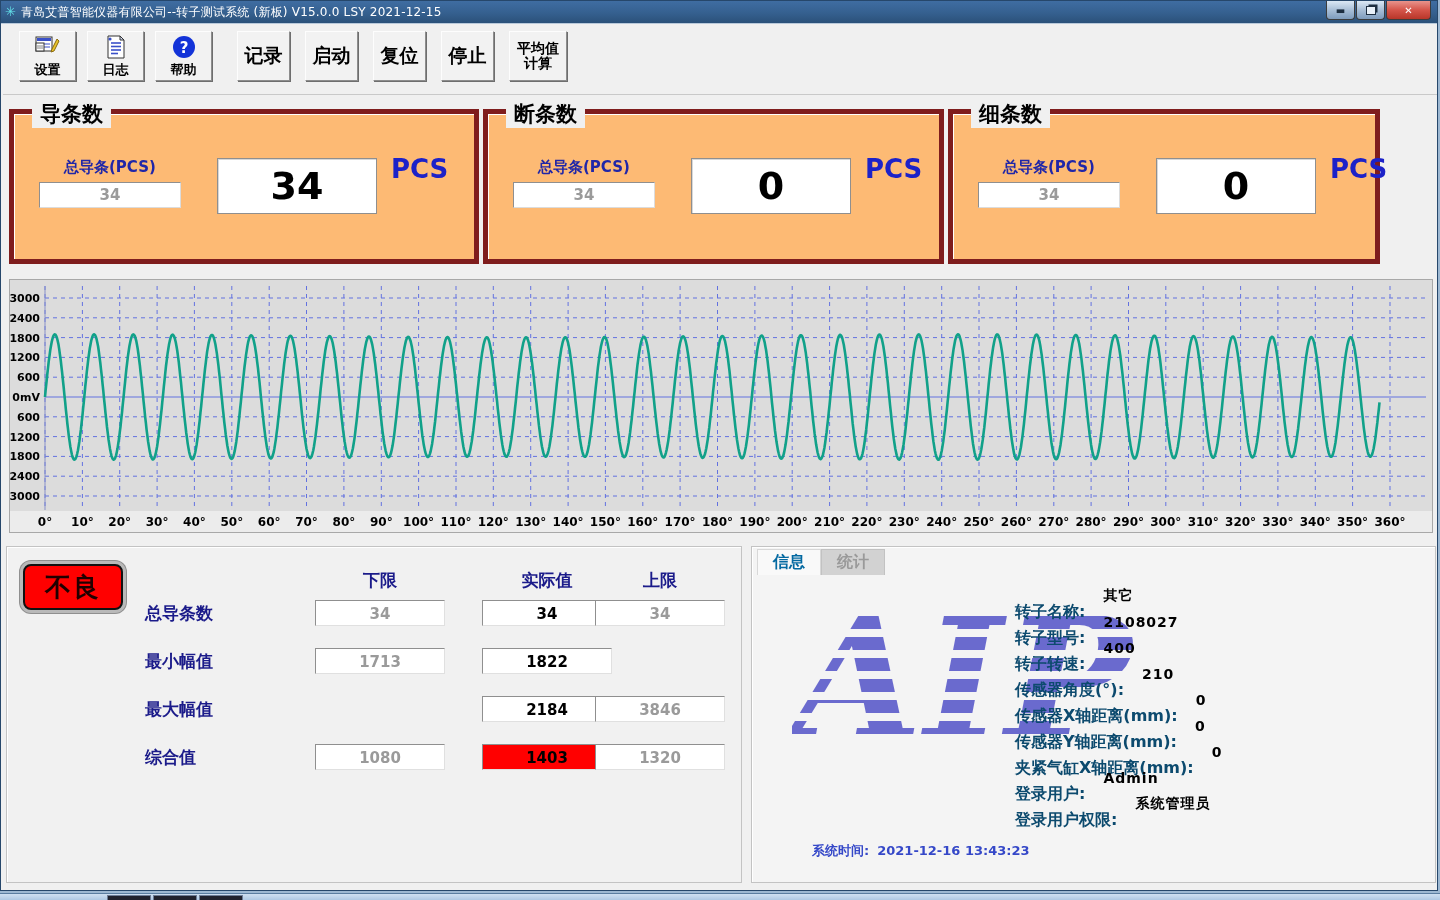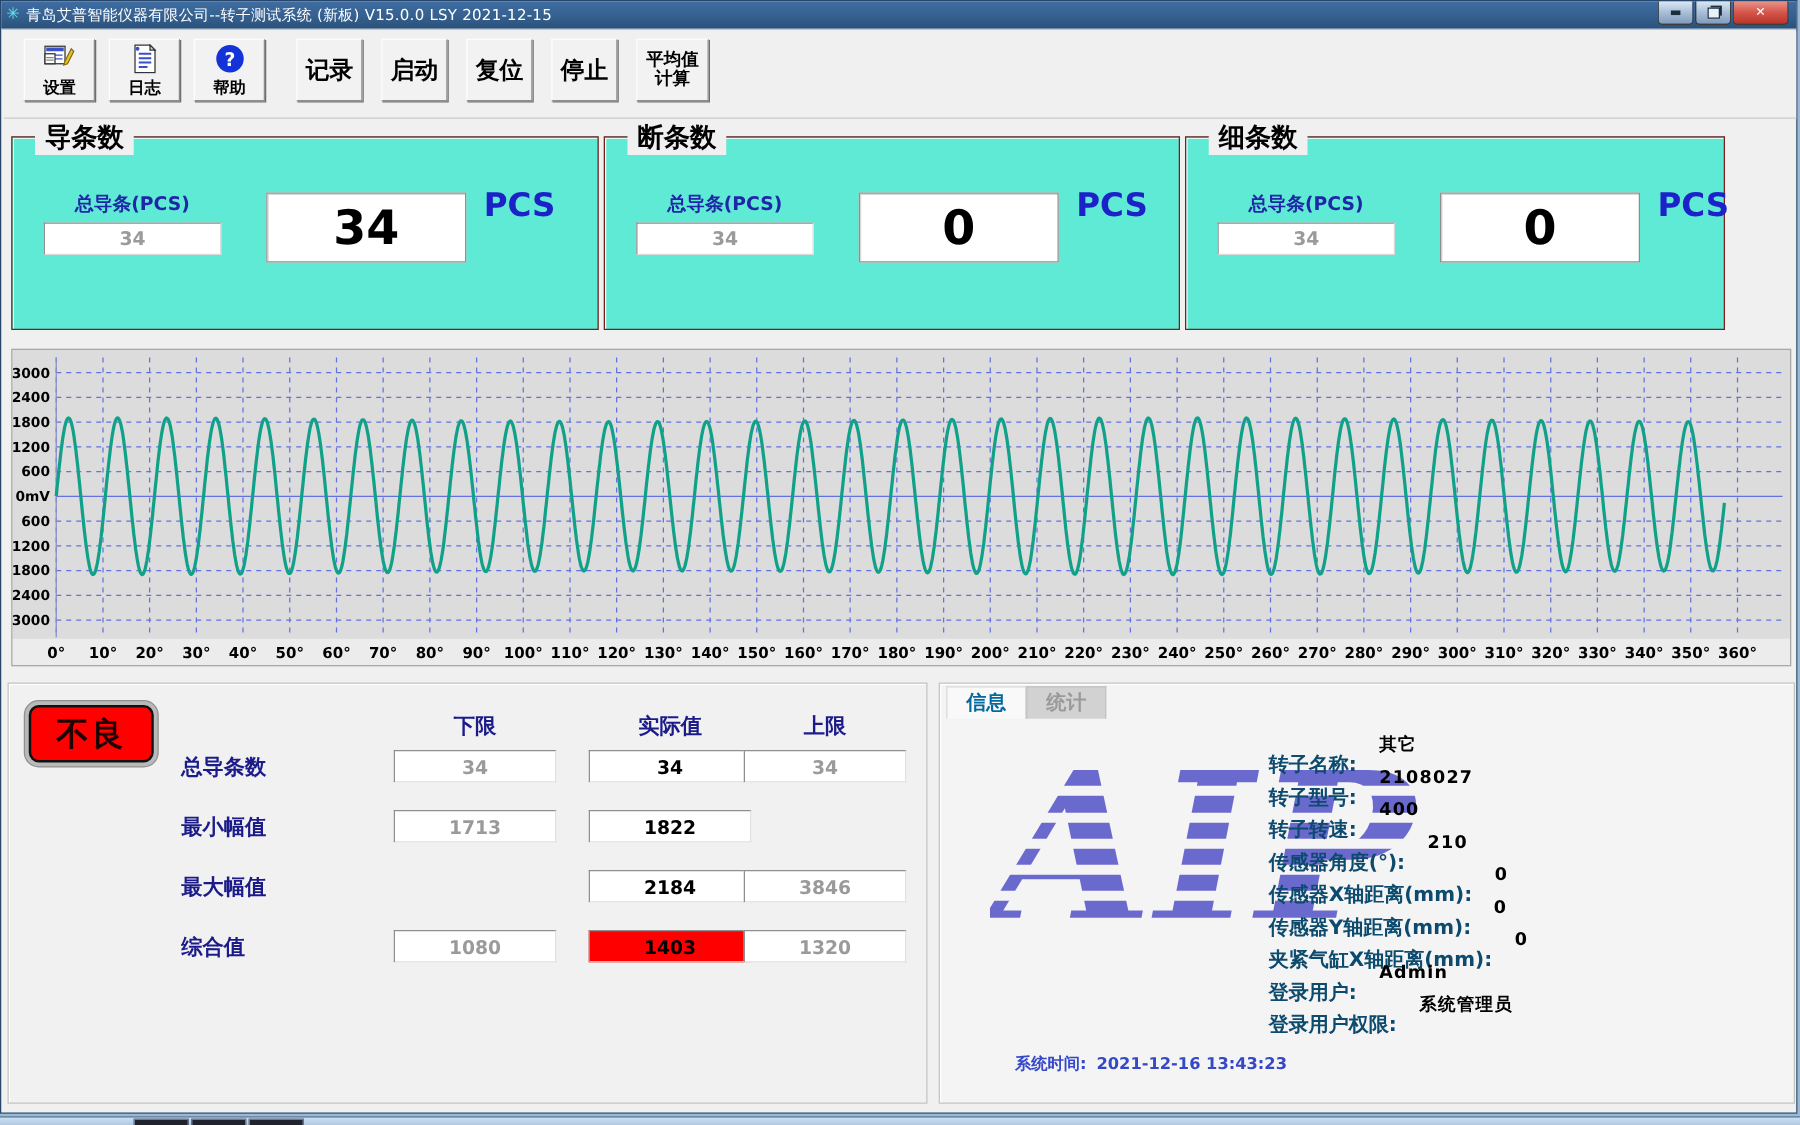--- a/index.html
+++ b/index.html
@@ -25,22 +25,22 @@
            border-bottom:1px solid #c9c9c9;display:flex;align-items:flex-start;padding:6px 0 0 16px;box-sizing:border-box;}
   .tb-btn{height:50px;margin-right:11px;background:#f2f2f2;
           border:1px solid #8d8d8d;border-top-color:#fdfdfd;border-left-color:#fdfdfd;
           box-shadow:1px 1px 0 #6e6e6e;display:flex;flex-direction:column;align-items:center;justify-content:center;
           font-weight:bold;color:#000;box-sizing:border-box;cursor:pointer;}
   .tb-btn.icon-btn{width:57px;font-size:13px;}
   .tb-btn.text-btn{width:53px;font-size:19px;margin-right:15px;}
   .tb-btn.two-line{width:58px;font-size:14px;line-height:1.1;text-align:center;padding:0 2px;}
   .tb-btn .ic{height:26px;display:flex;align-items:center;justify-content:center;margin-bottom:1px;}
   
-  .groupbox{position:absolute;top:108px;height:155px;border:1px solid #7f1d1d;
-            box-shadow:inset 1px 1px 0 #fff;background:#5eead4;box-sizing:border-box;}
+  .groupbox{position:absolute;top:108px;height:155px;border:5px solid #7f1d1d;
+            box-shadow:inset 1px 1px 0 #fff;background:#fdba74;box-sizing:border-box;}
   .gb1{left:8px;width:470px;}  .gb2{left:482px;width:461px;}  .gb3{left:947px;width:432px;}
   .gb-legend{position:absolute;top:-14px;left:18px;background:#f0f0f0;padding:0 8px;
              font-size:21px;font-weight:bold;color:#000;}
   .gb-label{position:absolute;left:50px;top:44px;font-size:15px;font-weight:bold;color:#2026a8;}
   .gb-input{position:absolute;left:25px;top:68px;width:140px;height:24px;background:#fff;
             border:1px solid #8f8f8f;border-bottom-color:#dcdcdc;border-right-color:#dcdcdc;
             text-align:center;font-size:15px;font-weight:bold;color:#9a9a9a;line-height:24px;}
   .gb-display{position:absolute;left:203px;top:44px;width:158px;height:54px;background:#fff;
               border:1px solid #8f8f8f;box-shadow:inset 1px 1px 0 #d8d8d8;
               text-align:center;font-size:38px;font-weight:bold;color:#000;line-height:54px;}
@@ -58,21 +58,21 @@
                 border:2px solid #111;border-radius:8px;box-shadow:0 0 0 3px #b9b9b9, 0 0 0 4px #8f8f8f;
                 display:flex;align-items:center;justify-content:center;
                 font-size:26px;font-weight:bold;color:#200000;letter-spacing:2px;}
   .res-header{position:absolute;top:22px;font-size:17px;font-weight:bold;color:#1b1b8a;width:130px;text-align:center;}
   .res-rowlabel{position:absolute;left:138px;font-size:17px;font-weight:bold;color:#1b1b8a;}
   .res-field{position:absolute;width:130px;height:26px;background:#fff;
              border:1px solid #8f8f8f;border-bottom-color:#e0e0e0;border-right-color:#e0e0e0;
              text-align:center;font-size:15px;font-weight:bold;line-height:26px;color:#9a9a9a;box-sizing:border-box;}
   .res-field.actual{color:#000;}
   .res-field.alarm{background:#ff0000;color:#000;}
-  .rc1{left:308px;} .rc2{left:464px;} .rc3{left:588px;}
+  .rc1{left:308px;} .rc2{left:475px;} .rc3{left:588px;}
   .rr1{top:53px;} .rr2{top:101px;} .rr3{top:149px;} .rr4{top:197px;}
   .rl1{top:55px;} .rl2{top:103px;} .rl3{top:151px;} .rl4{top:199px;}
   
   .info-panel{position:absolute;left:750px;top:545px;width:685px;height:337px;background:#f4f4f4;
               border:1px solid #c3c3c3;box-shadow:inset 1px 1px 0 #fff;box-sizing:border-box;}
   .tabs{position:absolute;left:5px;top:2px;display:flex;height:26px;}
   .tab{min-width:64px;padding:0 10px;display:flex;align-items:center;justify-content:center;
        font-size:16px;font-weight:bold;box-sizing:border-box;cursor:pointer;}
   .tab.active{background:#f9f9f9;color:#0369a1;border:1px solid #d8d8d8;border-bottom:none;text-align:center;}
   .tab.inactive{background:#d2d2d2;color:#9a9a9a;border:1px solid #c2c2c2;border-bottom:none;}

